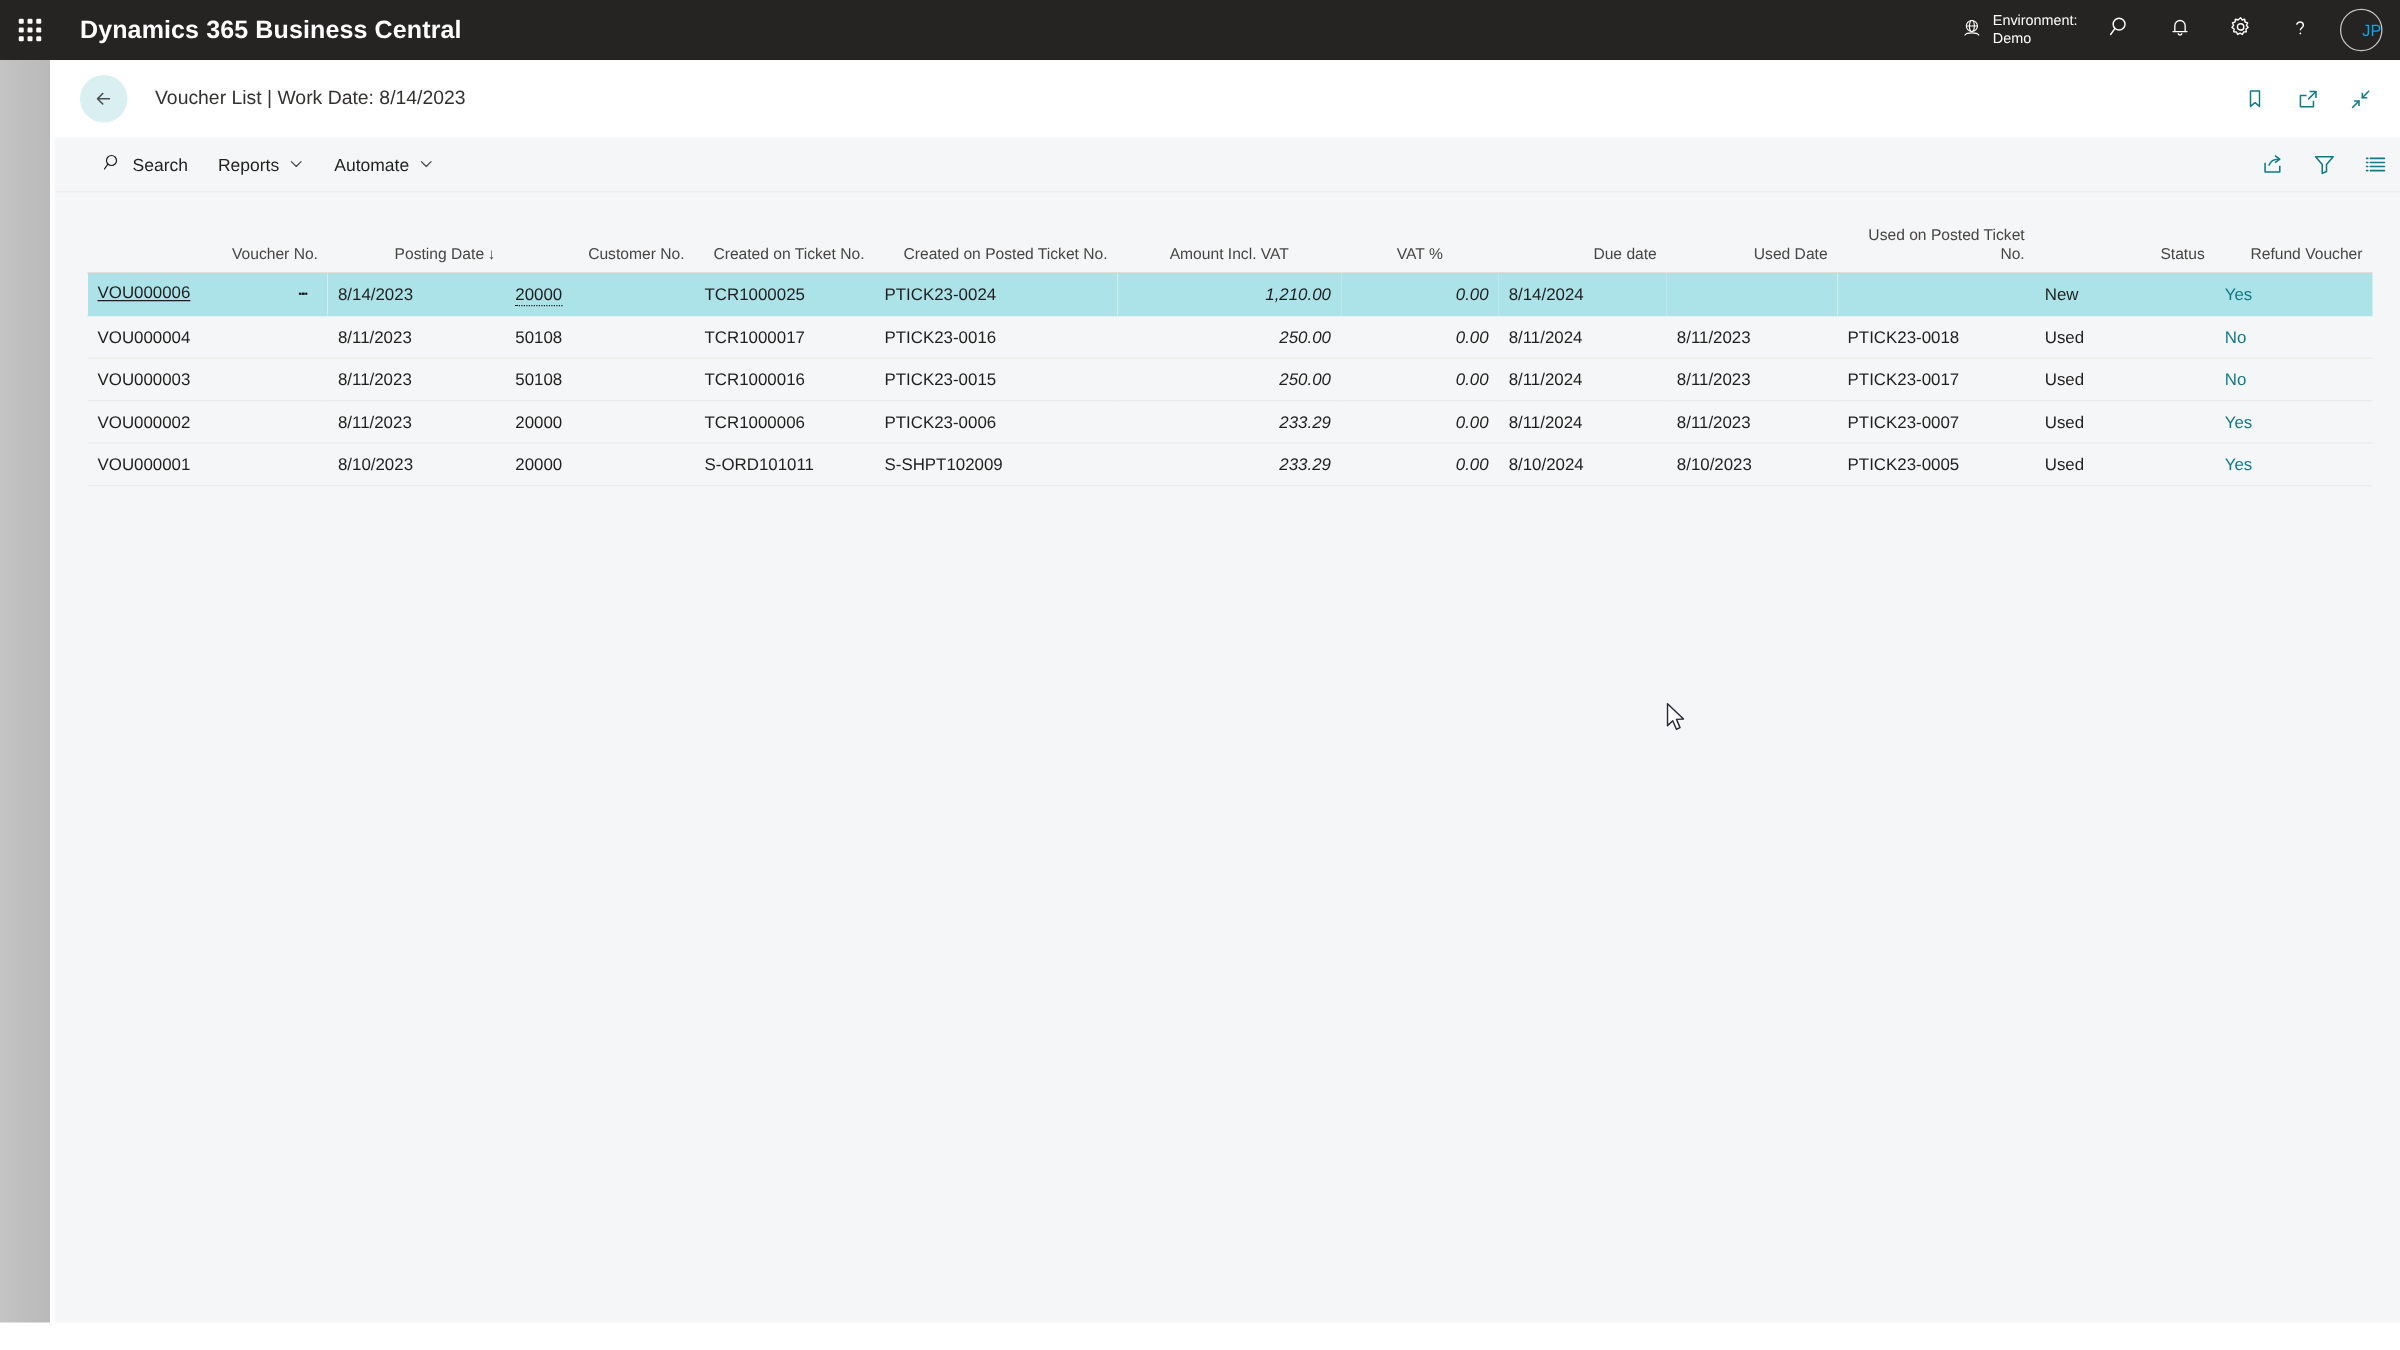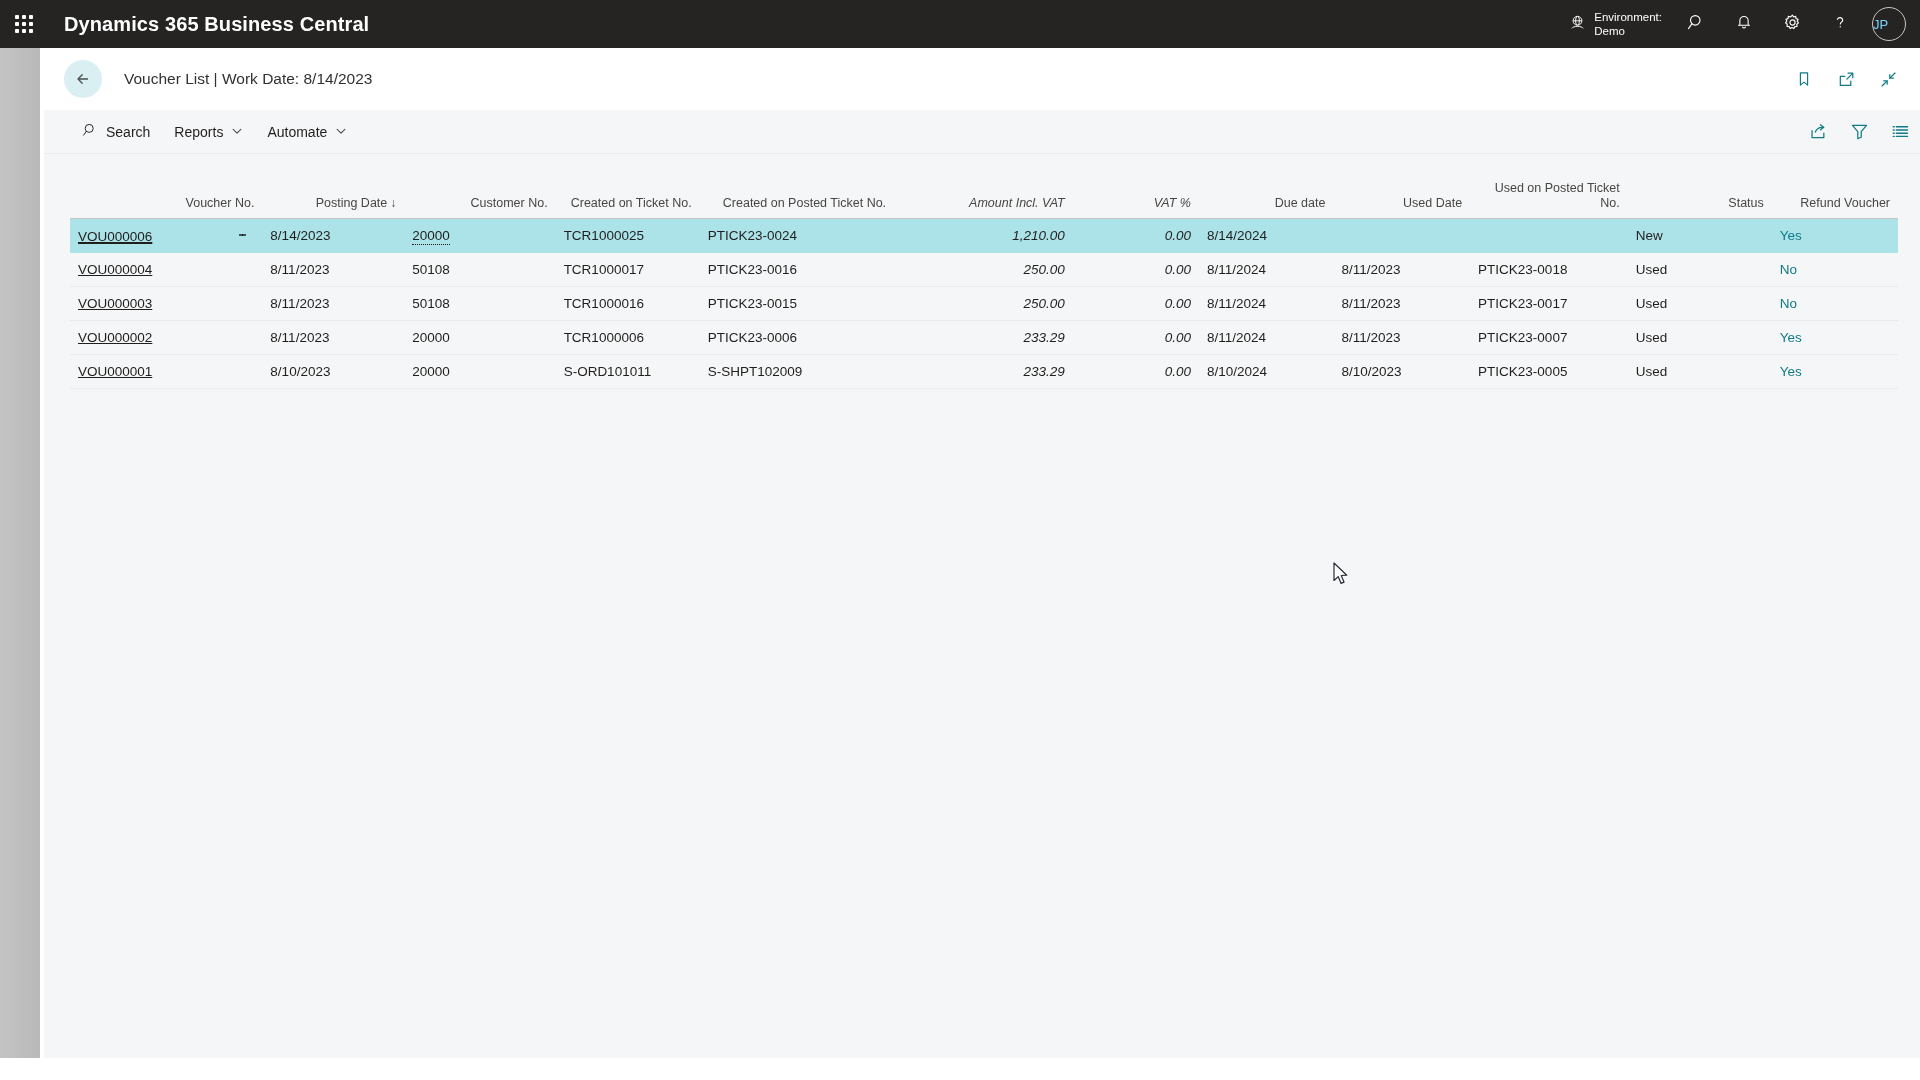--- a/index.html
+++ b/index.html
@@ -45,22 +45,22 @@
   }
   .env-text span { display: block; white-space: nowrap; }
   .ab-icon {
     width: 48px; height: 48px;
     display: flex; align-items: center; justify-content: center;
     color: #ffffff; cursor: pointer;
   }
   .avatar {
     width: 34px; height: 34px; border-radius: 50%;
     border: 1.5px solid #c8c6c4;
-    color: #7dd3fc; font-size: 13px;
-    display: flex; align-items: center; justify-content: flex-start;
+    color: #0ea5e9; font-size: 13px;
+    display: flex; align-items: center; justify-content: flex-end;
     margin-left: 8px; cursor: pointer;
   }
 
   
   .left-rail {
     position: absolute; top: 48px; left: 0;
     width: 40px; height: 1010px;
     background: linear-gradient(to right, #c4c4c4 0%, #bdbdbd 60%, #b9b9b9 100%);
   }
 
@@ -127,40 +127,40 @@
   table.grid th {
     font-weight: 400;
     font-size: 12.5px;
     color: #484644;
     text-align: right;
     vertical-align: bottom;
     padding: 0 8px 7px 8px;
     line-height: 15px;
     height: 42px;
   }
-  table.grid th.num { text-align: right; font-style: italic; }
+  table.grid th.num { text-align: center; }
   table.grid td {
     font-size: 13.5px;
     color: #201f1e;
     padding: 0 8px;
     height: 34px;
     vertical-align: middle;
     white-space: nowrap;
     overflow: hidden;
     text-overflow: ellipsis;
   }
   table.grid td.num { text-align: right; font-style: italic; }
   table.grid tbody tr { border-bottom: 1px solid #edebe9; }
   table.grid thead tr { border-bottom: 1px solid #c8c6c4; }
   table.grid tbody tr.sel {
     background: #ace3e9;
     border-bottom: 1px solid #ace3e9;
   }
 
-  .cell-first { position: relative; display: flex; align-items: flex-end; text-decoration: underline; }
+  .cell-first { position: relative; display: flex; align-items: flex-start; }
   .vlink {
     color: #201f1e; text-decoration: underline;
     text-underline-offset: 2px; cursor: pointer;
   }
   .row-menu {
     margin-left: auto; margin-right: 4px;
     width: 16px; height: 18px;
     display: none; align-items: center; justify-content: center;
     cursor: pointer; color: #201f1e;
   }

